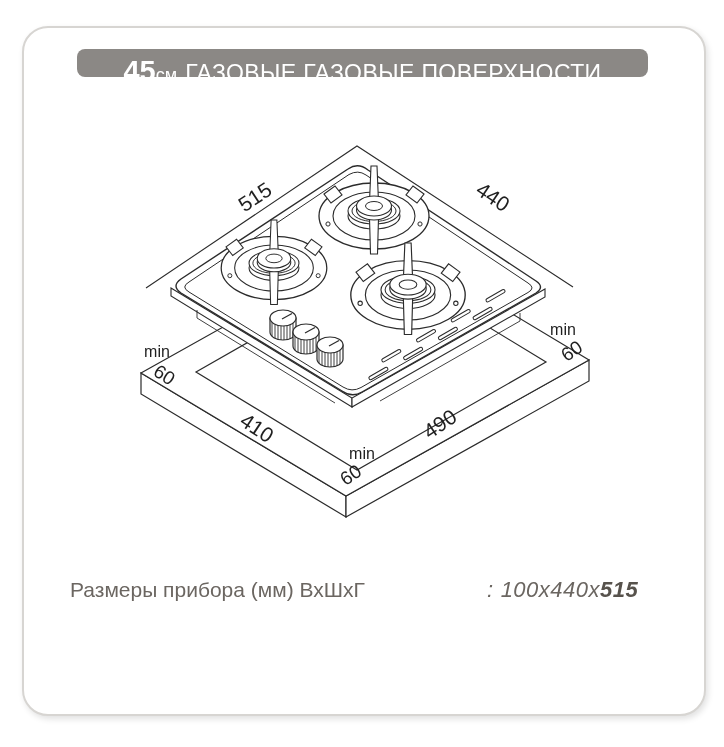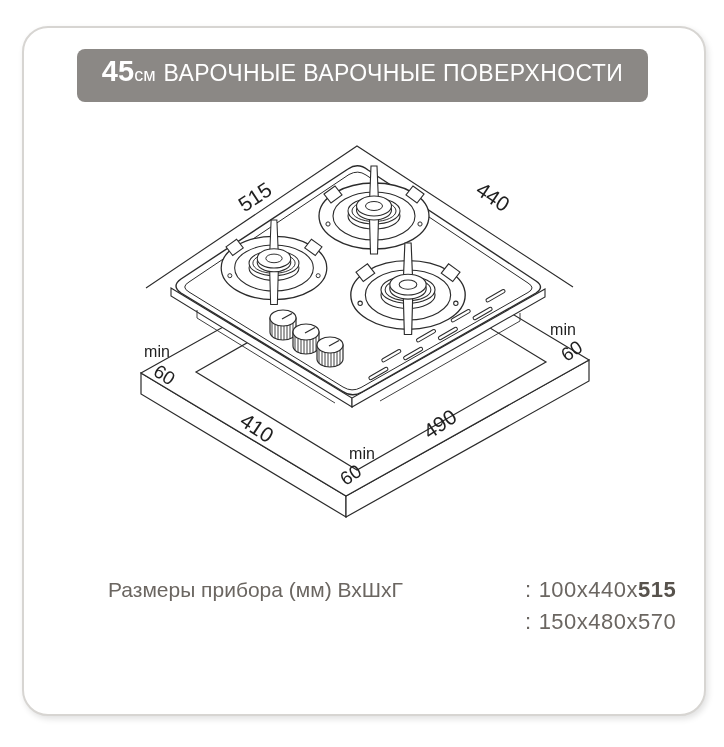--- a/index.html
+++ b/index.html
@@ -1,42 +1,42 @@
 <!DOCTYPE html>
 <html><head>
 <meta charset="utf-8">
 <style>
   html,body{margin:0;padding:0;background:#ffffff;}
   .page{position:relative;width:724px;height:747px;background:#ffffff;overflow:hidden;
         font-family:"Liberation Sans","DejaVu Sans",sans-serif;}
   .card{position:absolute;left:22px;top:26px;width:680px;height:686px;background:#ffffff;
         border:2px solid #d7d5d2;border-radius:26px;box-shadow:2px 3px 6px rgba(0,0,0,.12);}
-  .header-bar{position:absolute;left:77px;top:49px;width:571px;height:53px;background:#8b8885;
+  .header-bar{position:absolute;left:77px;top:49px;width:571px;height:28px;background:#8b8885;
         border-radius:8px;display:flex;align-items:baseline;justify-content:center;color:#ffffff;}
   .header-bar .num{font-size:29px;font-weight:bold;line-height:44px;}
   .header-bar .unit{font-size:18px;margin-right:8px;}
   .header-bar .ttl{font-size:23px;letter-spacing:.4px;}
   svg.diagram{position:absolute;left:0;top:0;}
-  .specs{position:absolute;left:70px;top:574px;width:600px;color:#6b6661;font-size:21px;margin-left:38px;}
+  .specs{position:absolute;left:70px;top:574px;width:600px;color:#6b6661;font-size:21px;}
   .spec-row{position:relative;height:32px;line-height:32px;white-space:nowrap;}
-  .spec-val{position:absolute;left:417px;top:0;font-size:22px;letter-spacing:.5px;}
+  .spec-val{position:absolute;left:417px;top:0;font-size:22px;letter-spacing:.5px;font-style:italic;}
   .spec-val .sep{margin-right:7px;}
   .spec-val b{font-weight:bold;color:#57524c;}
   text{font-family:"Liberation Sans","DejaVu Sans",sans-serif;fill:#1f1f1f;}
 </style>
 </head>
 <body>
 
 <div class="page">
   <div class="card"></div>
 
   <div class="header-bar">
     <span class="num">45</span>
     <span class="unit">см</span>
-    <span class="ttl">ВАРОЧНЫЕ ВАРОЧНЫЕ ПОВЕРХНОСТИ</span>
+    <span class="ttl">ГАЗОВЫЕ ГАЗОВЫЕ ПОВЕРХНОСТИ</span>
   </div>
 
   <svg class="diagram" width="724" height="747" viewBox="0 0 724 747">
     <defs>
       <g id="burner">
         <ellipse cx="0" cy="0" rx="55" ry="33" fill="#fff" stroke="#2b2b2b" stroke-width="1.3"></ellipse>
         <ellipse cx="0" cy="0" rx="41" ry="24" fill="#fff" stroke="#2b2b2b" stroke-width="1.1"></ellipse>
         <path d="M-50,-22 L-39,-30 L-32,-21 L-43,-13 Z" fill="#fff" stroke="#2b2b2b" stroke-width="1.1"></path>
         <path d="M50,-22 L39,-30 L32,-21 L43,-13 Z" fill="#fff" stroke="#2b2b2b" stroke-width="1.1"></path>
         <circle cx="-46" cy="8" r="2.1" fill="none" stroke="#2b2b2b" stroke-width="1"></circle>
@@ -121,16 +121,15 @@
       <text x="352" y="481" font-size="19" text-anchor="middle" transform="rotate(-33.5 352 477)">60</text>
     </g>
   </svg>
 
   <div class="specs">
     <div class="spec-row">
       <span>Размеры прибора (мм) ВхШхГ</span>
       <span class="spec-val"><span class="sep">:</span><span>100x440x</span><b>515</b></span>
     </div>
     <div class="spec-row">
-      <span class="spec-val"><span class="sep">:</span><span>150x480x570</span><b></b></span>
     </div>
   </div>
 </div>
 
 </body></html>

